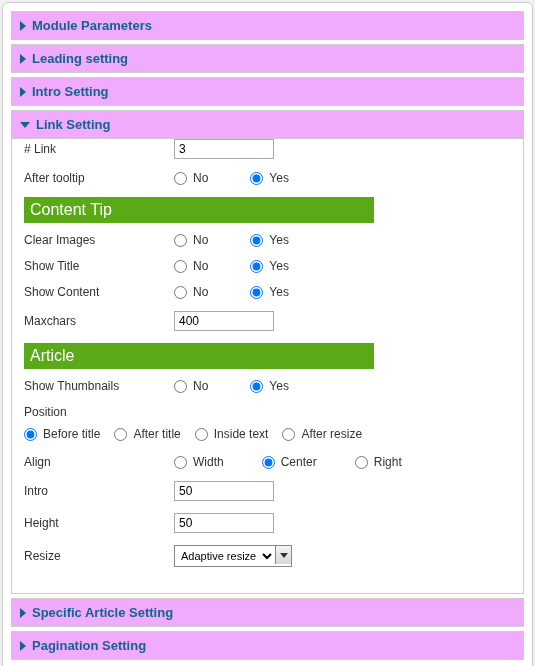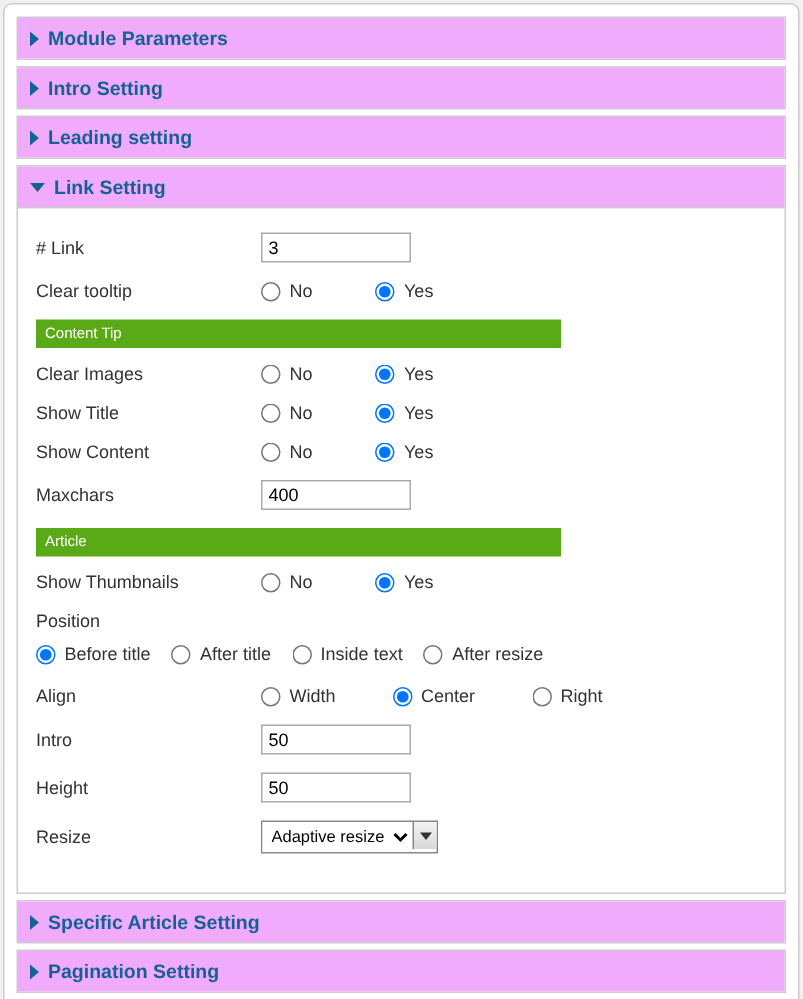--- a/index.html
+++ b/index.html
@@ -43,21 +43,21 @@
     border-bottom: 5px solid transparent;
     border-left: 6px solid #146295;
   }
   .tri-down {
     border-left: 5px solid transparent;
     border-right: 5px solid transparent;
     border-top: 6px solid #146295;
   }
   .accordion-body {
     border-top: 1px solid #ccc;
-    padding: 16px 12px 14px 12px;
+    padding: 0 12px 14px 12px;
   }
   .field-row {
     display: flex;
     align-items: center;
     margin-bottom: 12px;
   }
   .field-row .label {
     width: 150px;
     color: #333;
   }
@@ -80,21 +80,21 @@
   }
   .radio-item input[type="radio"] {
     margin: 0;
   }
   .green-bar {
     background: #5aaa17;
     color: #fff;
     padding: 4px 6px;
     margin: 6px 0 10px 0;
     width: 350px;
-    font-size: 10px;
+    font-size: 16px;
   }
   .pos-label {
     margin-bottom: 8px;
     display: block;
   }
   .pos-group {
     display: flex;
     align-items: flex-start;
     gap: 14px;
     margin-bottom: 14px;
@@ -137,45 +137,45 @@
   <div class="accordion-section">
     <div class="accordion-header">
       <span class="tri tri-right"></span>
       <span class="title">Module Parameters</span>
     </div>
   </div>
 
   <div class="accordion-section">
     <div class="accordion-header">
       <span class="tri tri-right"></span>
+      <span class="title">Leading setting</span>
+    </div>
+  </div>
+
+  <div class="accordion-section">
+    <div class="accordion-header">
+      <span class="tri tri-right"></span>
       <span class="title">Intro Setting</span>
-    </div>
-  </div>
-
-  <div class="accordion-section">
-    <div class="accordion-header">
-      <span class="tri tri-right"></span>
-      <span class="title">Leading setting</span>
     </div>
   </div>
 
   <div class="accordion-section">
     <div class="accordion-header">
       <span class="tri tri-down"></span>
       <span class="title">Link Setting</span>
     </div>
     <div class="accordion-body">
 
       <div class="field-row">
         <span class="label"># Link</span>
         <input type="text" value="3" style="">
       </div>
 
       <div class="field-row">
-        <span class="label">Clear tooltip</span>
+        <span class="label">After tooltip</span>
         <div class="radio-group">
           <label class="radio-item">
               <input type="radio" name="tooltip" style="">
               <span>No</span>
             </label>
           <label class="radio-item">
               <input type="radio" name="tooltip" checked="" style="">
               <span>Yes</span>
             </label>
         </div>

